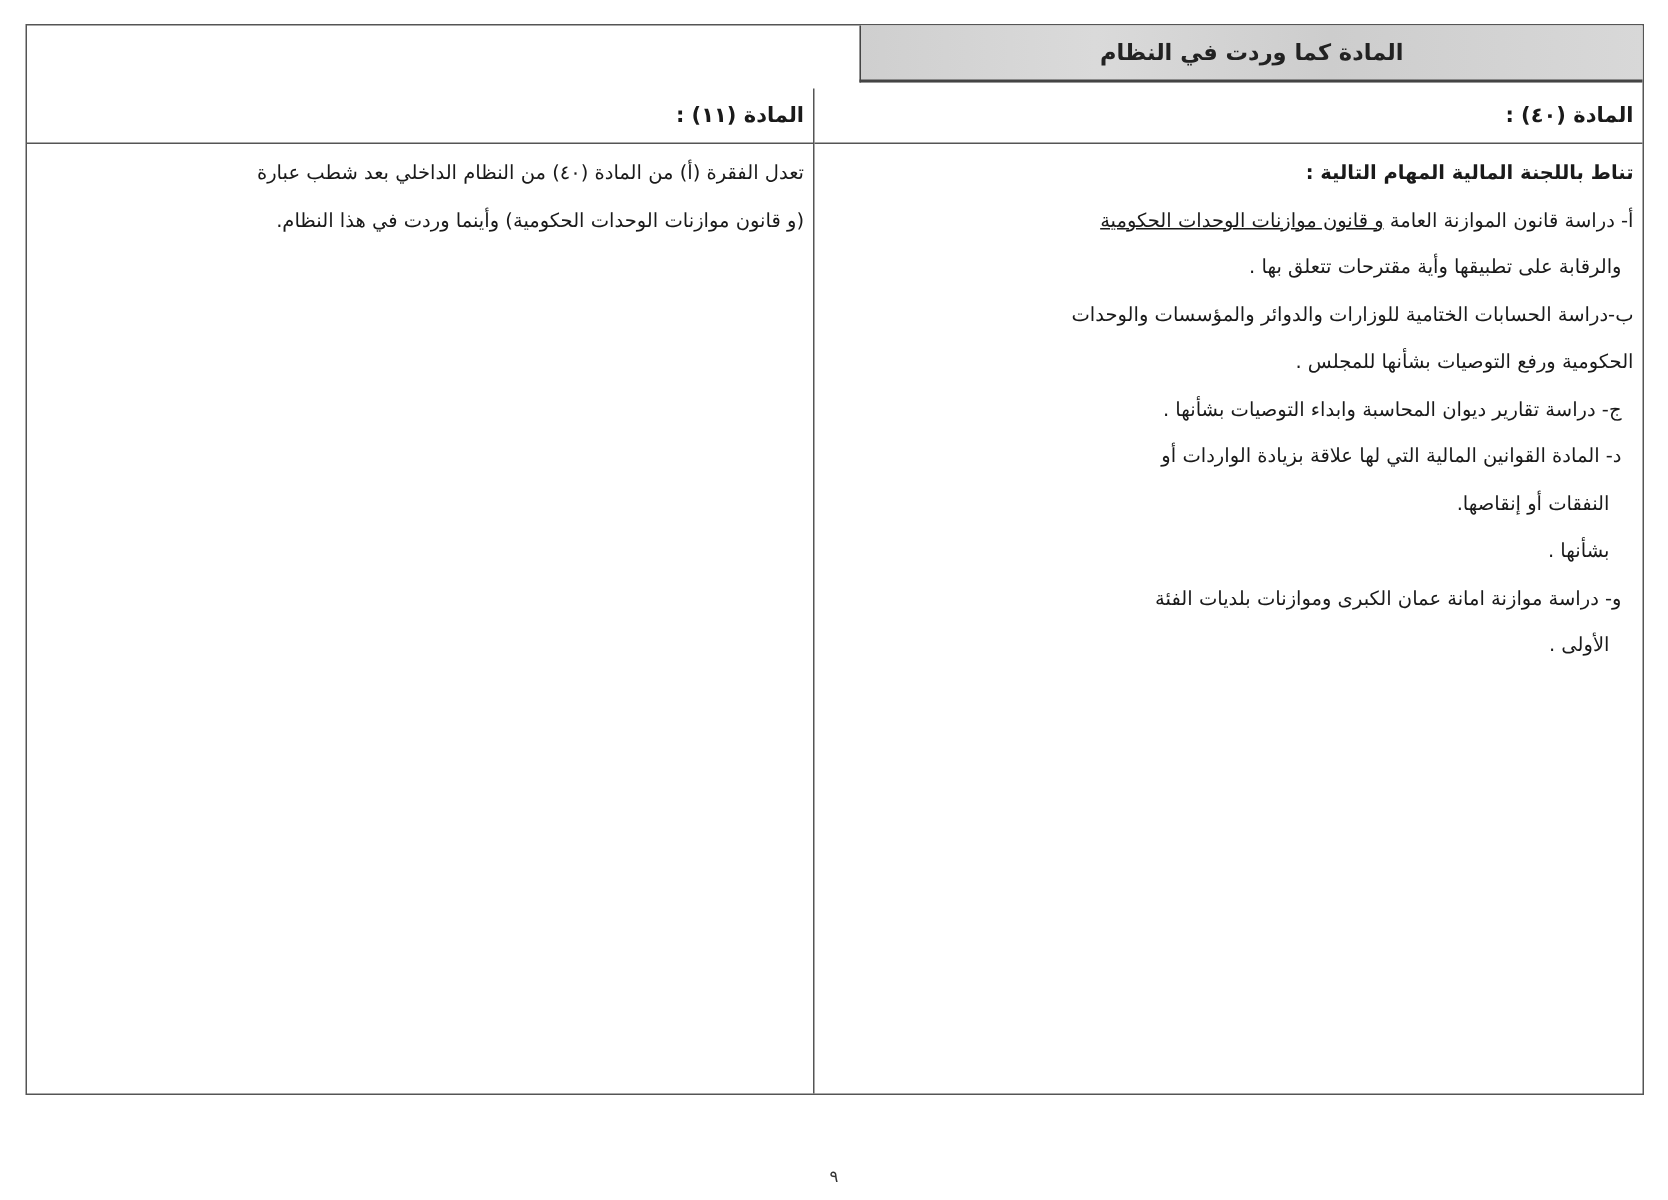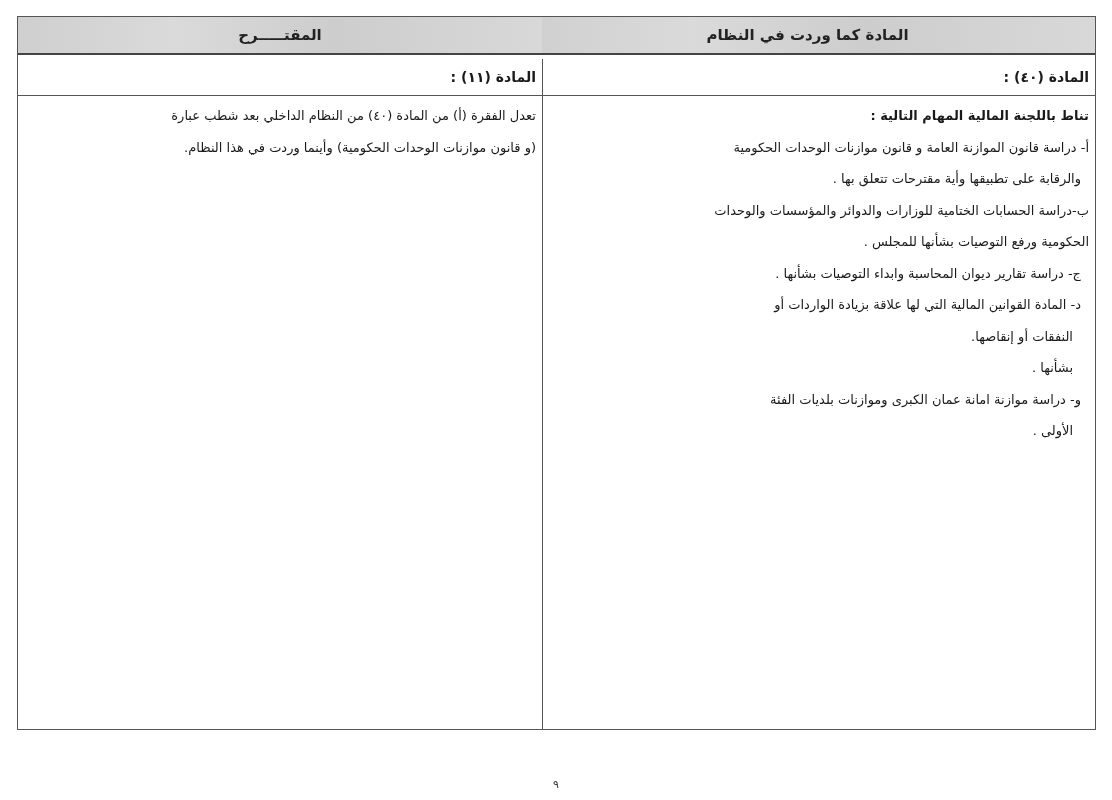--- a/index.html
+++ b/index.html
@@ -11,48 +11,45 @@
     position:absolute; left:17px; top:16px; width:1079px; height:714px;
     border:1.5px solid #555; box-sizing:border-box; direction:rtl;
   }
   .hdr {
     position:absolute; top:0; height:38px; background:#d3d3d3;
     border-bottom:2px solid #444; box-sizing:border-box;
     display:flex; align-items:center; justify-content:center;
     font-weight:bold; font-size:15px; color:#222;
     background-image: linear-gradient(90deg, #cfcfcf 0%, #dadada 30%, #cdcdcd 60%, #d8d8d8 100%);
   }
-  .hdr.right { right:0; width:576px; border-left:1.5px solid #444; }
+  .hdr.right { right:0; width:522px; border-left:1.5px solid #444; }
   .hdr.left  { left:0;  width:524px; }
   .col {
     position:absolute; top:42px; bottom:0; box-sizing:border-box;
   }
   .col.right { right:0; width:553px; border-left:1.5px solid #555; }
   .col.left  { left:0;  width:524px; }
   .art-row {
     height:37px; border-bottom:1.5px solid #555; box-sizing:border-box;
     display:flex; align-items:center; padding:0 6px; font-weight:bold; font-size:14px;
   }
   .body-text { padding:4px 6px 0 8px; font-size:13px; line-height:31.5px; }
   .line { white-space:nowrap; }
   .line.bold { font-weight:bold; }
   .line.indent { padding-right:8px; }
   .line.indent2 { padding-right:16px; }
-  .u { }
+  .u { text-decoration:underline; }
   .page-num { position:absolute; left:0; right:0; top:778px; text-align:center; font-size:11px; color:#333; }
 </style>
 </head>
 <body>
 
 <div class="doc-table">
   <div class="hdr right">
     <span>المادة كما وردت في النظام</span>
-  </div>
-  <div class="hdr left">
-    <span>المقتـــــرح</span>
   </div>
 
   <div class="col right">
     <div class="art-row">المادة (٤٠) :</div>
     <div class="body-text">
       <div class="line bold">تناط باللجنة المالية المهام التالية :</div>
       <div class="line"><span>أ-  دراسة قانون الموازنة العامة </span><span class="u">و قانون موازنات الوحدات الحكومية</span></div>
       <div class="line indent">والرقابة على تطبيقها وأية مقترحات تتعلق بها .</div>
       <div class="line">ب-دراسة الحسابات الختامية للوزارات والدوائر والمؤسسات والوحدات</div>
       <div class="line">الحكومية ورفع التوصيات بشأنها للمجلس .</div>

